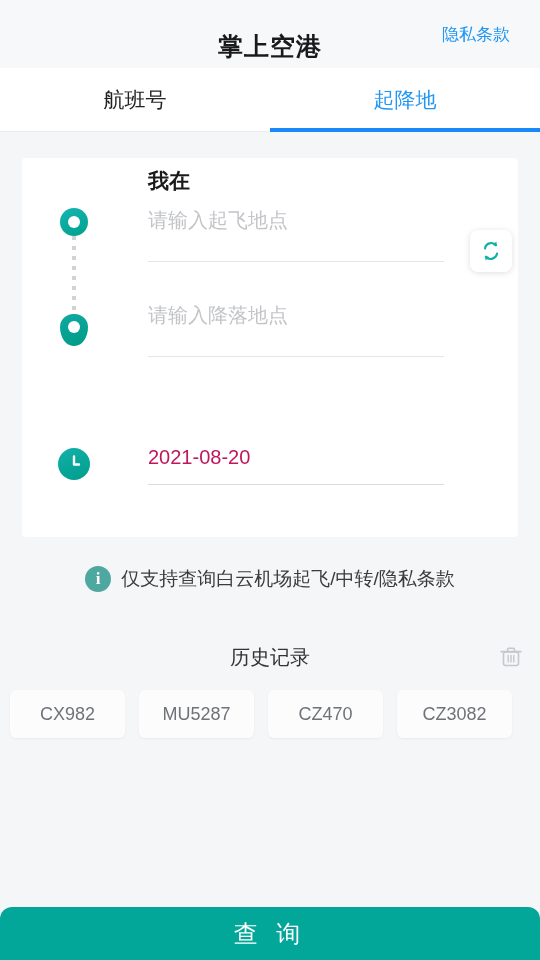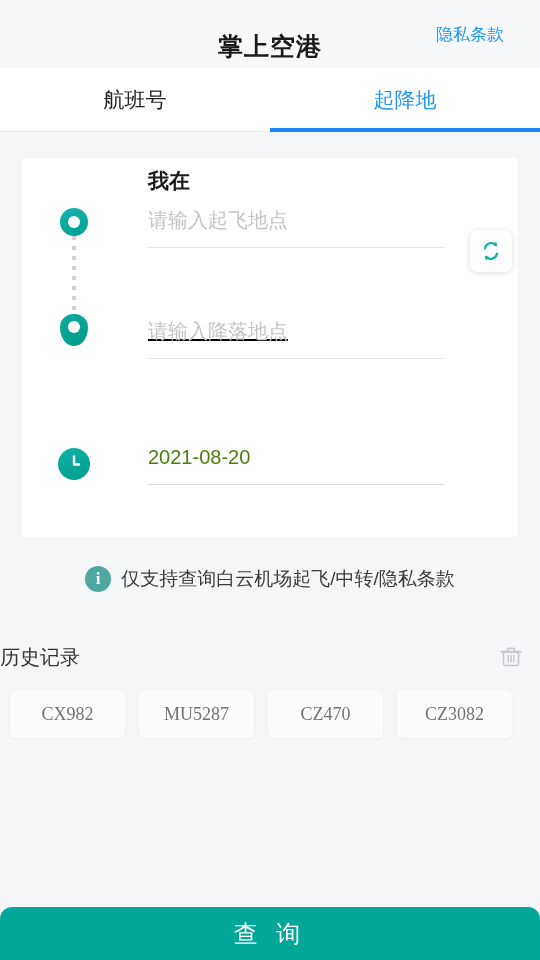--- a/index.html
+++ b/index.html
@@ -27,21 +27,21 @@
   }
   .header-title {
     font-size: 25px;
     font-weight: bold;
     color: #1a1a1a;
     letter-spacing: 1px;
     margin-top: 24px;
   }
   .privacy-link {
     position: absolute;
-    right: 36px;
+    right: 30px;
     top: 50%;
     transform: translateY(-50%);
     font-size: 17px;
     color: #2196f3;
   }
 
   
   .tabs {
     position: relative;
     height: 64px;
@@ -139,35 +139,35 @@
   .field-label {
     font-size: 21px;
     font-weight: bold;
     color: #1a1a1a;
     margin-bottom: 14px;
     line-height: 1.2;
   }
   .field-input {
     font-size: 20px;
     color: #c2c4c8;
-    padding-bottom: 14px;
+    padding-bottom: 28px;
     border-bottom: 1px solid #e3e5e8;
     line-height: 1.3;
     white-space: nowrap;
   }
   .field-value {
     font-size: 20px;
-    color: #4d7c0f;
+    color: #be185d;
     padding-bottom: 14px;
     border-bottom: 1px solid #dadcde;
     line-height: 1.3;
   }
 
   #field-depart { top: 10px; }
-  #field-arrive { top: 160px; text-decoration: underline; }
+  #field-arrive { top: 144px; }
   #field-date   { top: 286px; width: 296px; }
 
   .swap-button {
     position: absolute;
     left: 448px;
     top: 72px;
     width: 42px;
     height: 42px;
     background: #ffffff;
     border-radius: 8px;
@@ -221,21 +221,21 @@
   .history-head {
     position: absolute;
     left: 0;
     top: 640px;
     width: 540px;
     height: 34px;
   }
   .history-title {
     position: absolute;
     left: 0; right: 0;
-    text-align: left;
+    text-align: center;
     font-size: 20px;
     color: #333333;
     line-height: 34px;
   }
   .trash-button {
     position: absolute;
     right: 14px;
     top: 2px;
     width: 30px;
     height: 30px;
@@ -257,21 +257,20 @@
     width: 115px;
     height: 48px;
     background: #fcfcfd;
     border-radius: 6px;
     display: flex;
     align-items: center;
     justify-content: center;
     font-size: 18px;
     color: #6f7378;
     box-shadow: 0 1px 3px rgba(0,0,0,0.05);
-    font-family: Liberation Serif, serif;
   }
 
   
   .submit-button {
     position: absolute;
     left: 0;
     bottom: 0;
     width: 540px;
     height: 53px;
     background: #02a79a;

